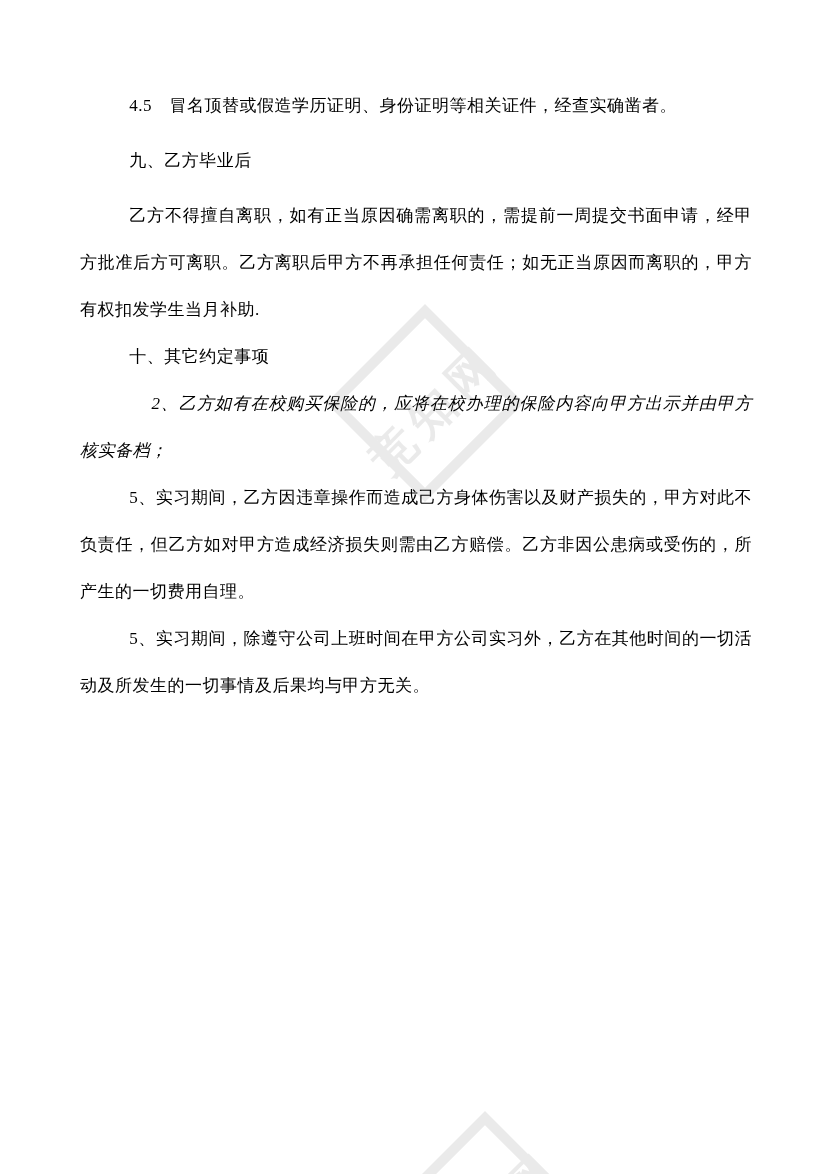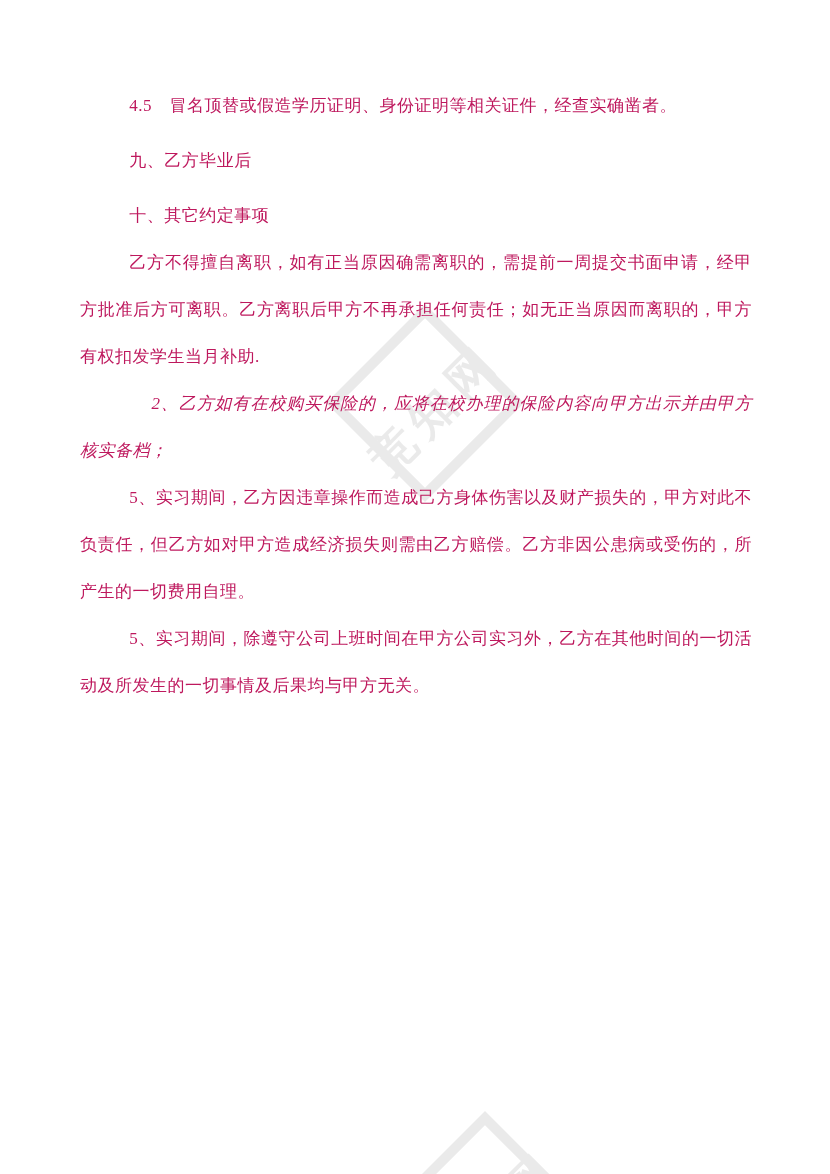--- a/index.html
+++ b/index.html
@@ -16,21 +16,21 @@
     position: absolute;
     left: 80px;
     right: 78px;
     top: 82px;
     z-index: 1;
   }
   .content p {
     margin: 0;
     font-size: 17px;
     line-height: 47px;
-    color: #be185d;
+    color: #000000;
     text-align: justify;
     text-indent: 2.9em;
     letter-spacing: 0.5px;
     word-break: break-all;
   }
   .content p.indent-wide { text-indent: 4.2em; font-style: italic; }
   .content p.space-after { margin-bottom: 8px; }
 
   .watermark {
     position: absolute;
@@ -75,20 +75,20 @@
   </div>
 
   <div class="watermark wm-bottom">
     <div class="wm-diamond"></div>
     <div class="wm-text">竞知网</div>
   </div>
 
   <div class="content">
     <p class="space-after">4.5　冒名顶替或假造学历证明、身份证明等相关证件，经查实确凿者。</p>
     <p class="space-after">九、乙方毕业后</p>
+    <p>乙方不得擅自离职，如有正当原因确需离职的，需提前一周提交书面申请，经甲方批准后方可离职。乙方离职后甲方不再承担任何责任；如无正当原因而离职的，甲方有权扣发学生当月补助.</p>
     <p>十、其它约定事项</p>
-    <p>乙方不得擅自离职，如有正当原因确需离职的，需提前一周提交书面申请，经甲方批准后方可离职。乙方离职后甲方不再承担任何责任；如无正当原因而离职的，甲方有权扣发学生当月补助.</p>
     <p class="indent-wide">2、乙方如有在校购买保险的，应将在校办理的保险内容向甲方出示并由甲方核实备档；</p>
     <p>5、实习期间，乙方因违章操作而造成己方身体伤害以及财产损失的，甲方对此不负责任，但乙方如对甲方造成经济损失则需由乙方赔偿。乙方非因公患病或受伤的，所产生的一切费用自理。</p>
     <p>5、实习期间，除遵守公司上班时间在甲方公司实习外，乙方在其他时间的一切活动及所发生的一切事情及后果均与甲方无关。</p>
   </div>
 
 </div>
 
 </body></html>

